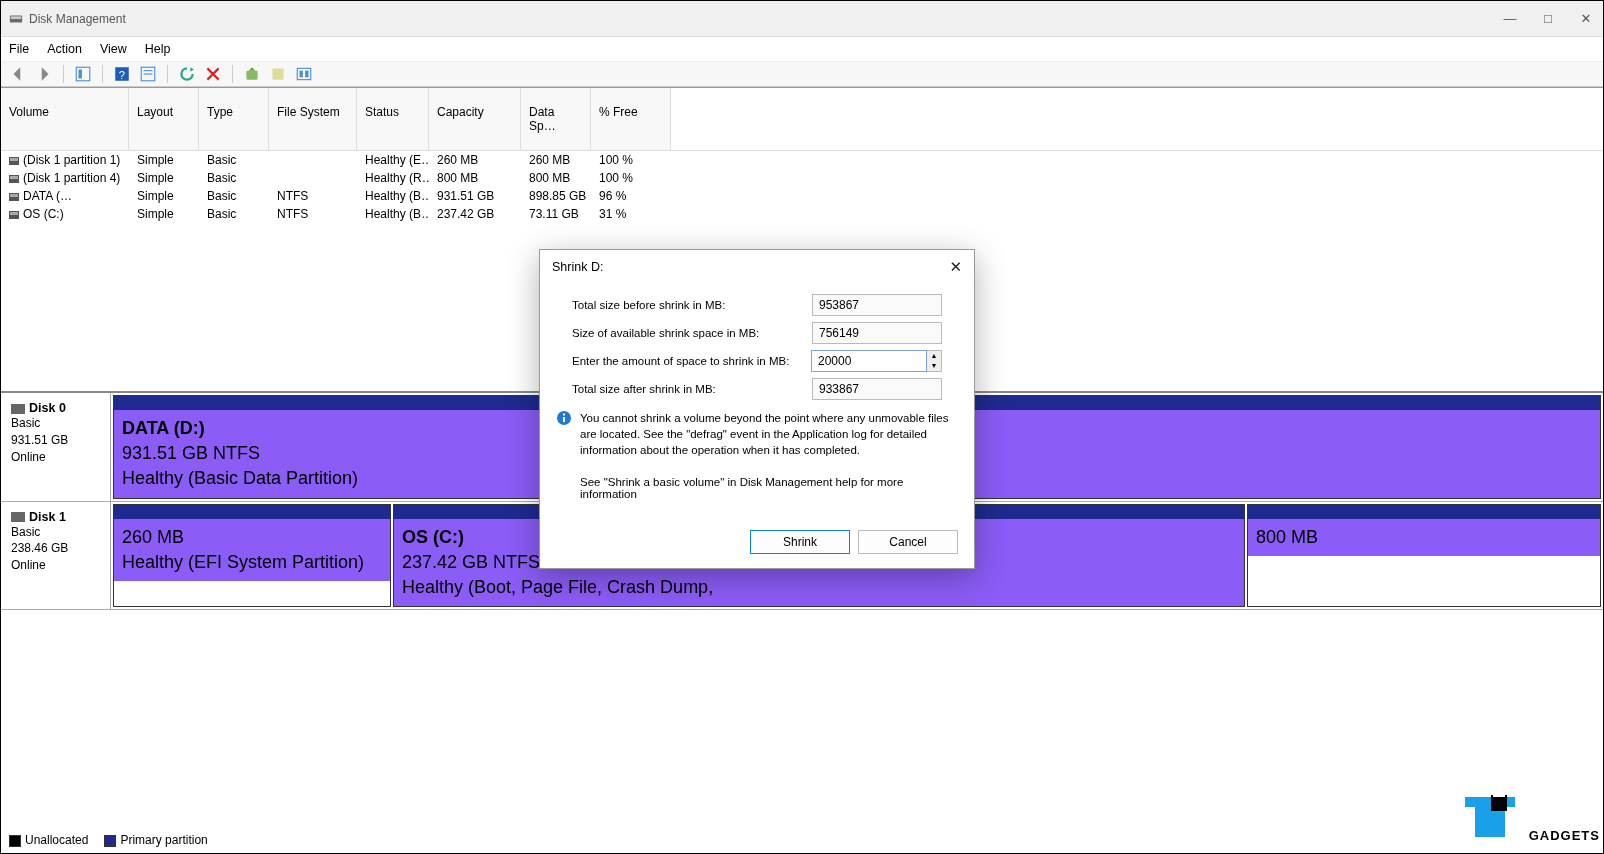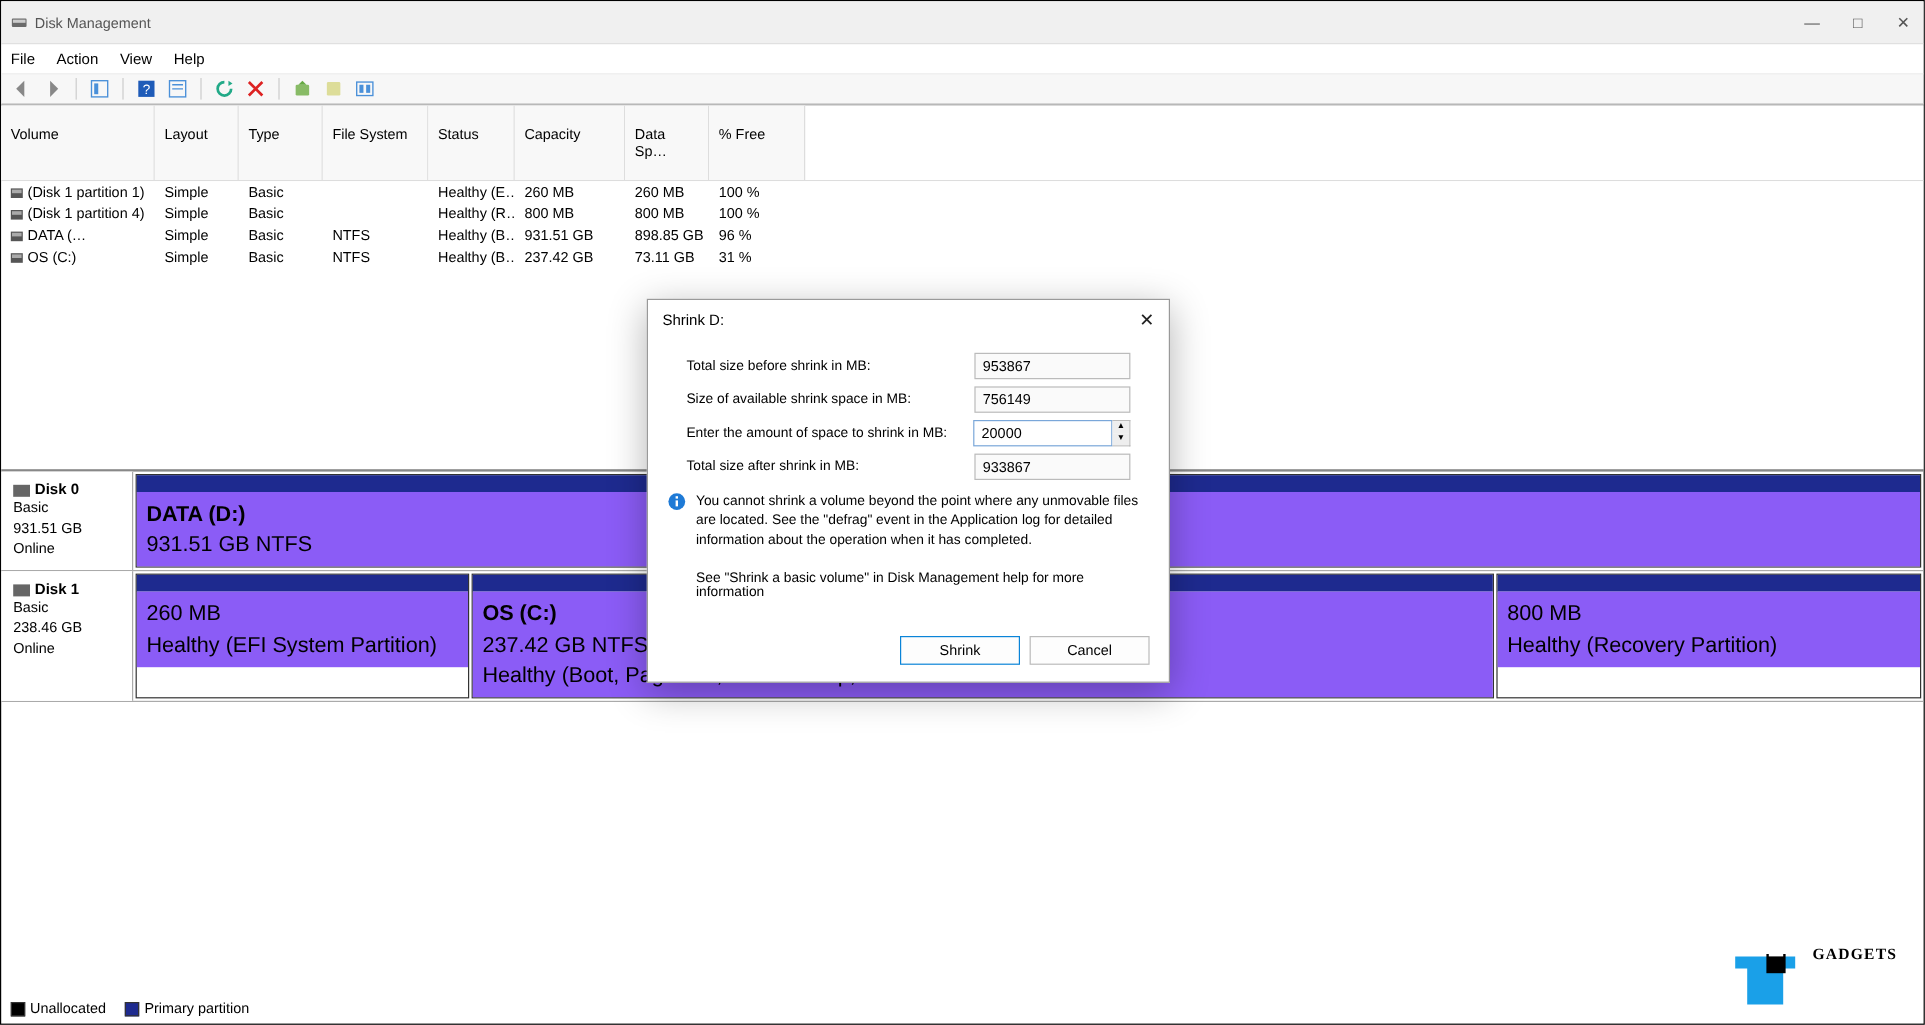--- a/index.html
+++ b/index.html
@@ -40,21 +40,21 @@
 .disk-parts { flex: 1; display: flex; flex-direction: column; padding: 2px; }
 .disk-bar { display: flex; gap: 2px; }
 .part { border: 1px solid #333; display: flex; flex-direction: column; }
 .part-head { height: 14px; background: #1e2a8f; }
 .part-body { background: #8b5cf6; padding: 6px 8px; font-size: 18px; line-height: 1.4; }
 .part-body .pname { font-weight: bold; }
 .legend { position: absolute; bottom: 6px; left: 8px; display: flex; gap: 16px; align-items: center; font-size: 12px; }
 .legend .sw { width: 12px; height: 12px; display: inline-block; margin-right: 4px; vertical-align: middle; border: 1px solid #333; }
 .legend .sw.unalloc { background: #000; }
 .legend .sw.prim { background: #1e2a8f; }
-.watermark { position: absolute; right: 22px; bottom: 6px; display: flex; gap: 4px; font-family: Liberation Serif, serif; }
+.watermark { position: absolute; right: 3px; bottom: 6px; display: flex; align-items: flex-end; gap: 4px; }
 .watermark svg { width: 70px; height: 60px; }
 .watermark .wm-text { font-size: 13px; font-weight: bold; letter-spacing: 1px; color: #000; padding-bottom: 4px; }
 .dialog-backdrop { position: absolute; inset: 0; pointer-events: none; }
 .dialog { position: absolute; left: 538px; top: 248px; width: 436px; background: #fff; border: 1px solid #999; box-shadow: 0 8px 30px rgba(0,0,0,0.3); pointer-events: auto; }
 .dialog-title { display: flex; align-items: center; justify-content: space-between; padding: 8px 12px; font-size: 12.5px; }
 .dialog-close { font-size: 15px; cursor: pointer; color: #222; }
 .dialog-body { padding: 4px 16px 12px 16px; font-size: 11.5px; }
 .drow { display: flex; align-items: center; margin: 6px 16px; }
 .drow label { flex: 1; }
 .drow .dval { width: 130px; border: 1px solid #bbb; padding: 2px 6px; height: 22px; background: #fafafa; font-size: 12px; }
@@ -225,20 +225,21 @@
       <div class="dmeta">931.51 GB</div>
       <div class="dmeta">Online</div>
     </div>
     <div class="disk-parts">
       <div class="disk-bar" id="d0-parts">
           <div class="part" style="flex: 1 1 0%;">
             <div class="part-head"></div>
             <div class="part-body">
               <div class="pname">DATA  (D:)</div>
               <div>931.51 GB NTFS</div>
+              <div>Healthy (Basic Data Partition)</div>
             </div>
           </div>
         </div>
     </div>
   </div>
 
   <div class="disk-block">
     <div class="disk-label">
       <div><span class="disk-icon"></span><span class="dname">Disk 1</span></div>
       <div class="dmeta">Basic</div>
@@ -259,21 +260,20 @@
             <div class="part-body">
               <div class="pname">OS  (C:)</div>
               <div>237.42 GB NTFS</div>
               <div>Healthy (Boot, Page File, Crash Dump,</div>
             </div>
           </div>
           <div class="part" style="width: 354px;">
             <div class="part-head"></div>
             <div class="part-body">
               <div>800 MB</div>
-              <div>Healthy (Recovery Partition)</div>
             </div>
           </div>
         </div>
     </div>
   </div>
 
 </div>
 
 <div class="legend">
   <span><span class="sw unalloc"></span><span>Unallocated</span></span>

